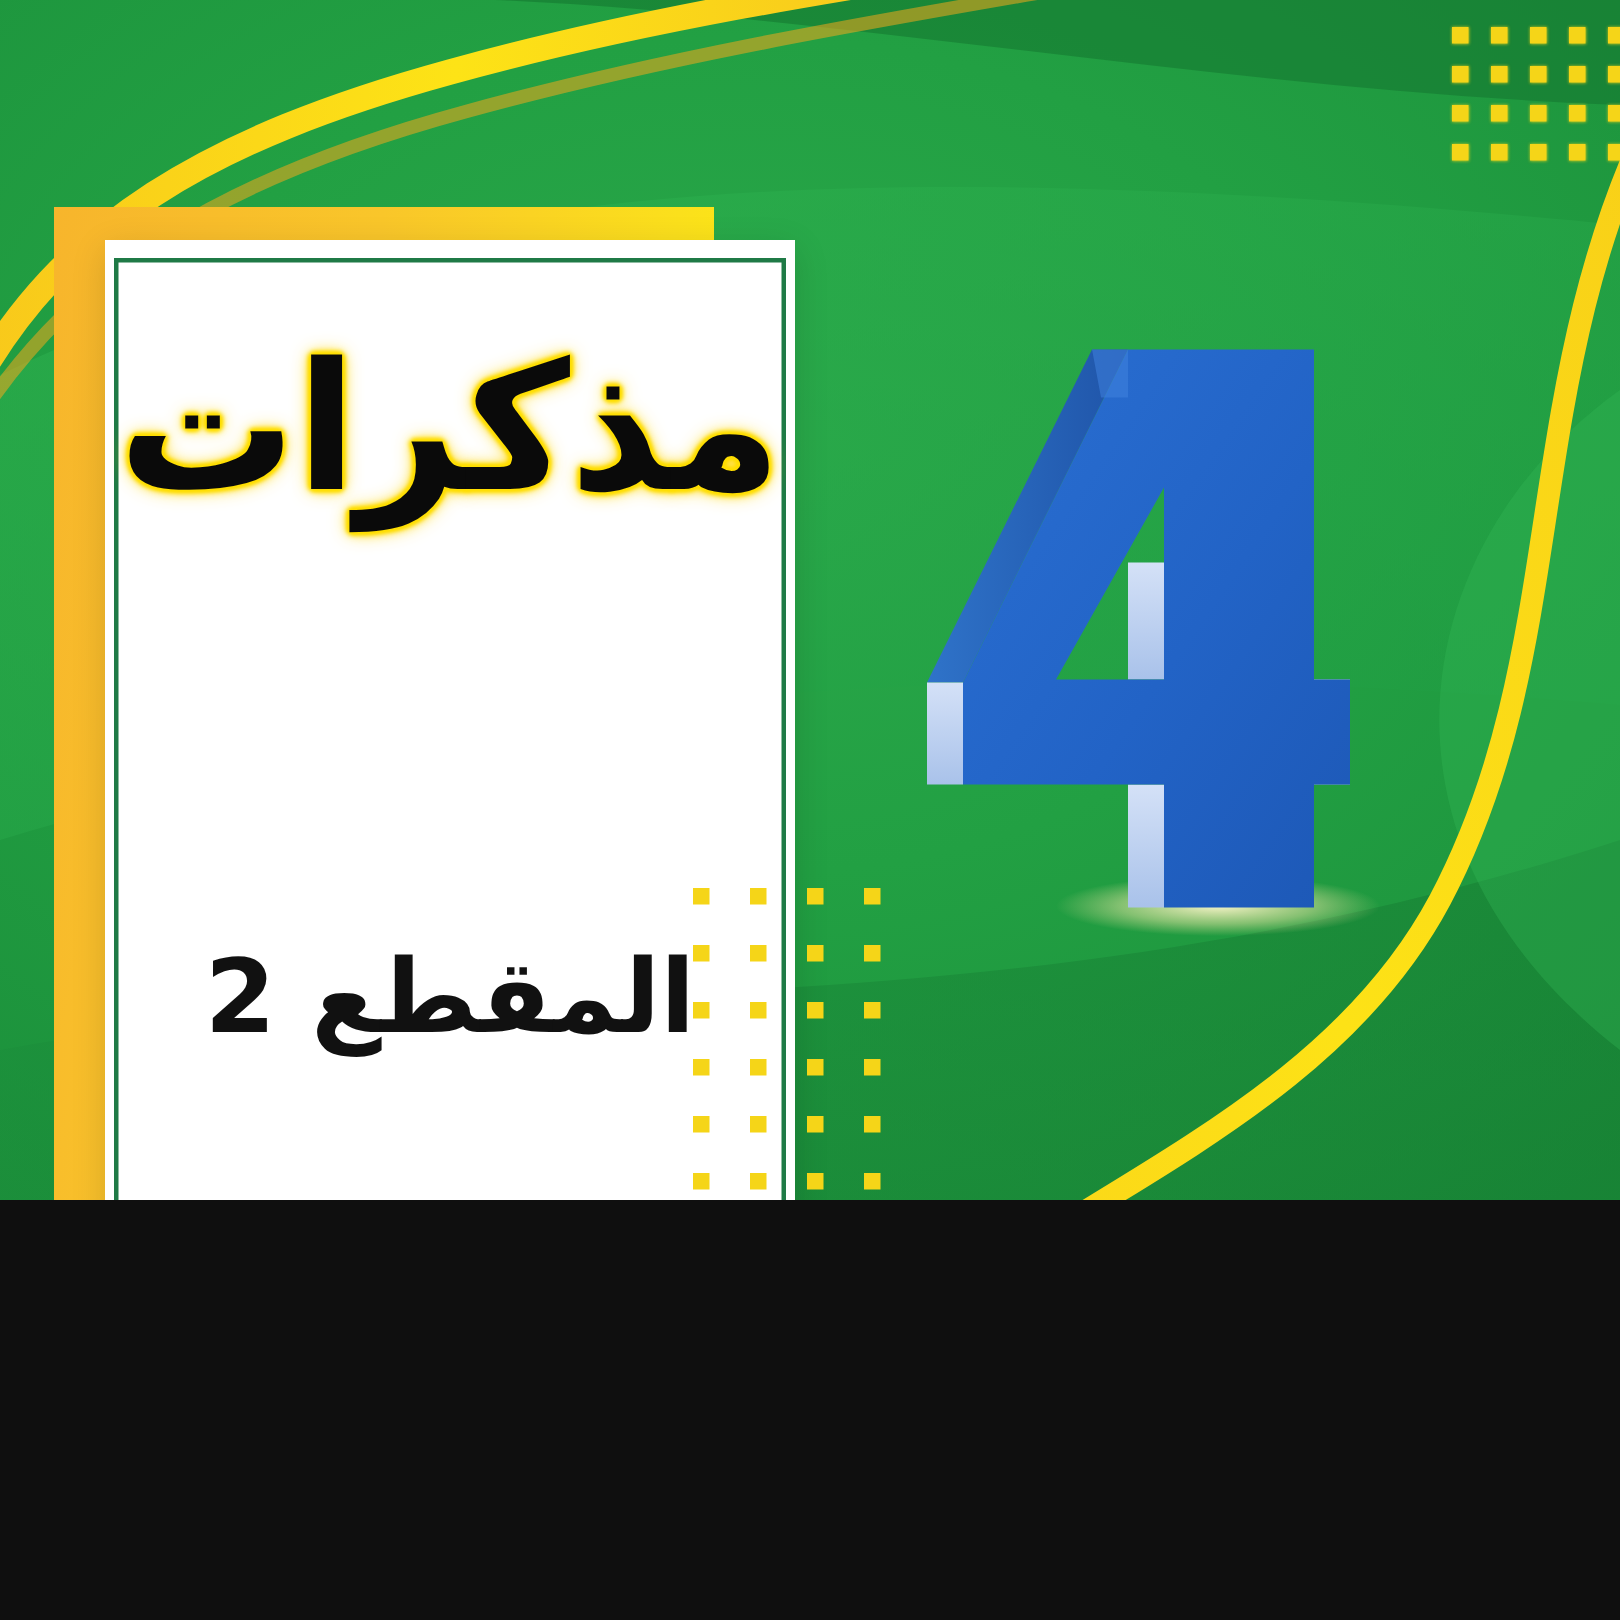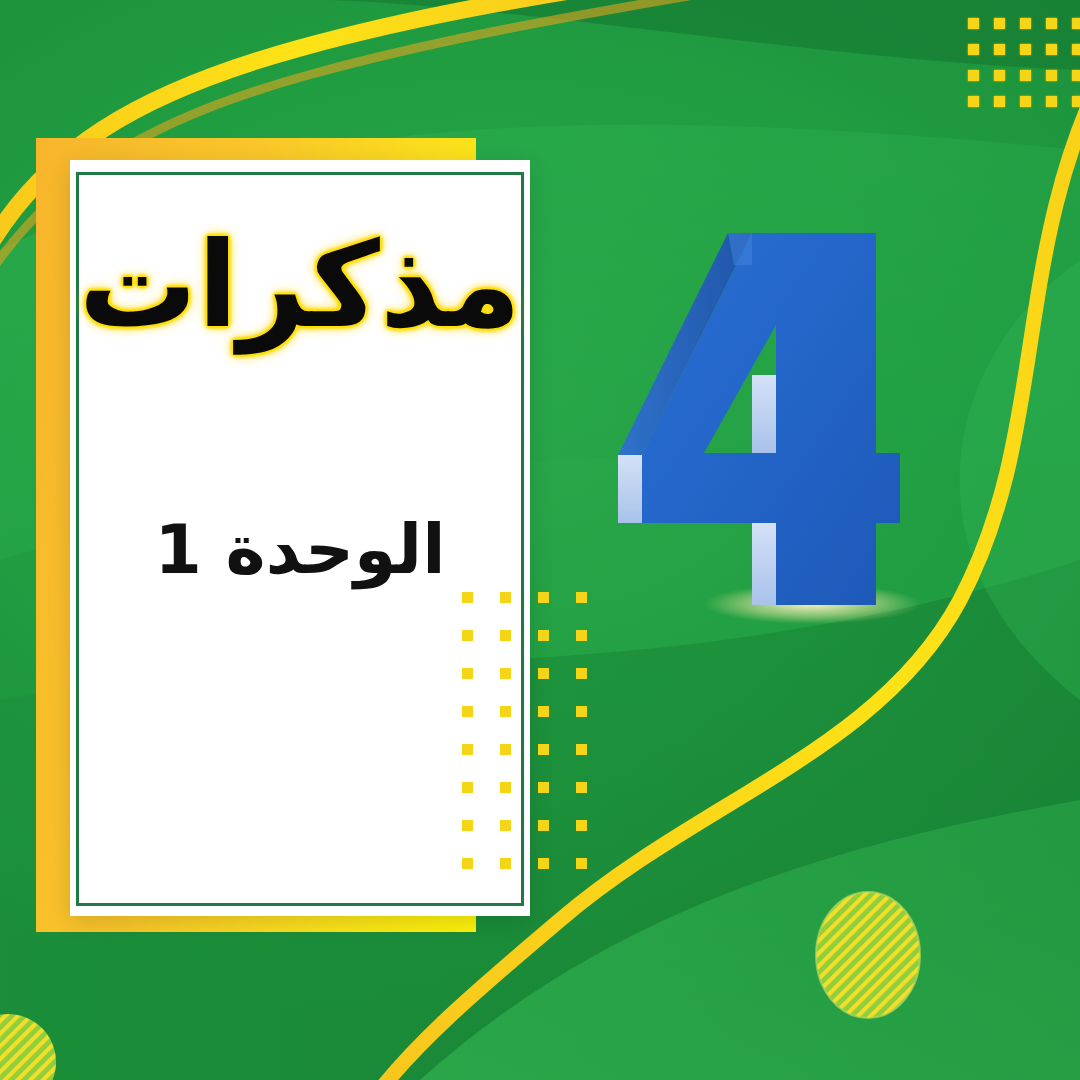--- a/index.html
+++ b/index.html
@@ -2,21 +2,21 @@
 <html lang="ar" dir="rtl"><head>
 <meta charset="utf-8">
 <title>مذكرات</title>
 <style>
   html,body{margin:0;padding:0;background:#0f0f0f;}
   *{box-sizing:border-box;}
 
   #poster{
     position:relative;
     width:1080px;
-    height:1080px;
+    height:800px;
     overflow:hidden;
     font-family:"DejaVu Sans","Liberation Sans",sans-serif;
     background:#1f9c3d;
   }
 
   
   .bg-base{
     position:absolute; inset:0;
     background:
       radial-gradient(ellipse 900px 620px at 46% 38%, #2ba84a 0%, #22a043 45%, #1b8f3a 100%);
@@ -208,21 +208,21 @@
       <i style="left: 52px; top: 78px; background: rgb(245, 213, 24);"></i>
       <i style="left: 78px; top: 78px; background: rgb(245, 213, 24);"></i>
       <i style="left: 104px; top: 78px; background: rgb(245, 213, 24);"></i>
     </div>
 
   <div id="plate"></div>
   <div id="card"></div>
   <div id="card-inner-border"></div>
 
   <div id="card-title">مذكرات</div>
-  <div class="card-line" id="line-unit">الوحدة 1</div>
+  <div class="card-line" id="line-section">المقطع 2</div>
 
   <div class="dotgrid" id="grid-middle" style="left:462px; top:592px;">
       <i style="left: 0px; top: 0px; background: rgb(245, 213, 24);"></i>
       <i style="left: 38px; top: 0px; background: rgb(245, 213, 24);"></i>
       <i style="left: 76px; top: 0px; background: rgb(245, 213, 24);"></i>
       <i style="left: 114px; top: 0px; background: rgb(245, 213, 24);"></i>
       <i style="left: 0px; top: 38px; background: rgb(245, 213, 24);"></i>
       <i style="left: 38px; top: 38px; background: rgb(245, 213, 24);"></i>
       <i style="left: 76px; top: 38px; background: rgb(245, 213, 24);"></i>
       <i style="left: 114px; top: 38px; background: rgb(245, 213, 24);"></i>

